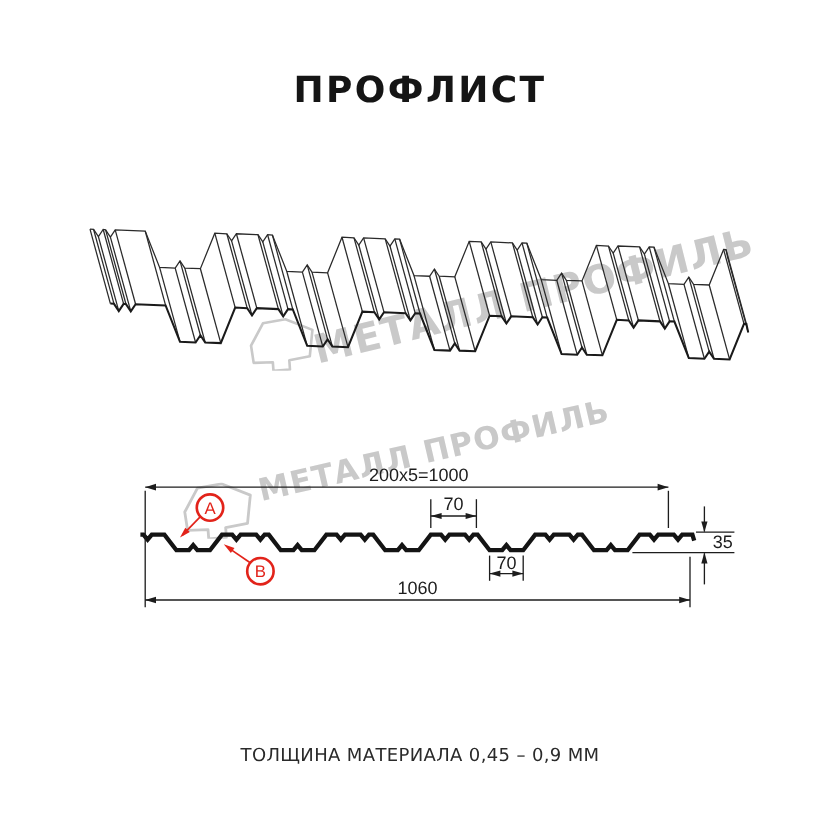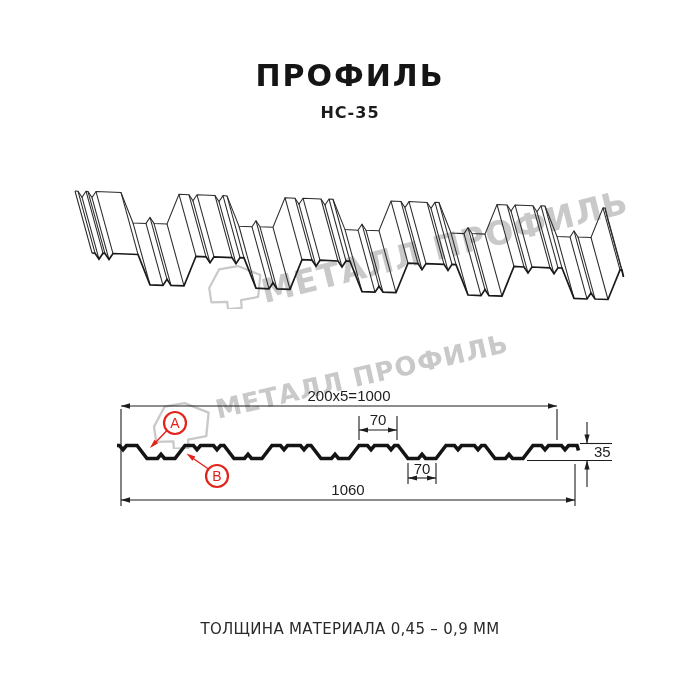--- a/index.html
+++ b/index.html
@@ -54,22 +54,21 @@
     <div class="wm-text wm1-text">МЕТАЛЛ ПРОФИЛЬ</div>
   </div>
 
   <div class="wm">
     <svg class="wm-logo wm2-logo" width="62" height="47" viewBox="0 0 100 80">
       <polygon class="logo-shape" points="4,42 22,8 56,2 97,18 93,58 62,64 63,78 38,80 37,67 8,68"></polygon>
     </svg>
     <div class="wm-text wm2-text">МЕТАЛЛ ПРОФИЛЬ</div>
   </div>
 
-  <div class="title">ПРОФИЛЬ</div>
-  <div class="subtitle">НС-35</div>
+  <div class="title">ПРОФЛИСТ</div>
   <div class="footer-note">ТОЛЩИНА МАТЕРИАЛА 0,45 – 0,9 ММ</div>
 
   <svg class="drawing" width="700" height="700" viewBox="0 0 700 700">
 
     <g id="gen-iso">
         <line x1="92" y1="253" x2="75" y2="191" class="iso-far"></line>
         <line x1="95" y1="253.224" x2="78" y2="191.224" class="iso-far"></line>
         <line x1="99" y1="259.224" x2="82" y2="197.224" class="iso-far"></line>
         <line x1="103" y1="253.224" x2="86" y2="191.224" class="iso-far"></line>
         <line x1="105" y1="253.544" x2="88" y2="191.544" class="iso-far"></line>

